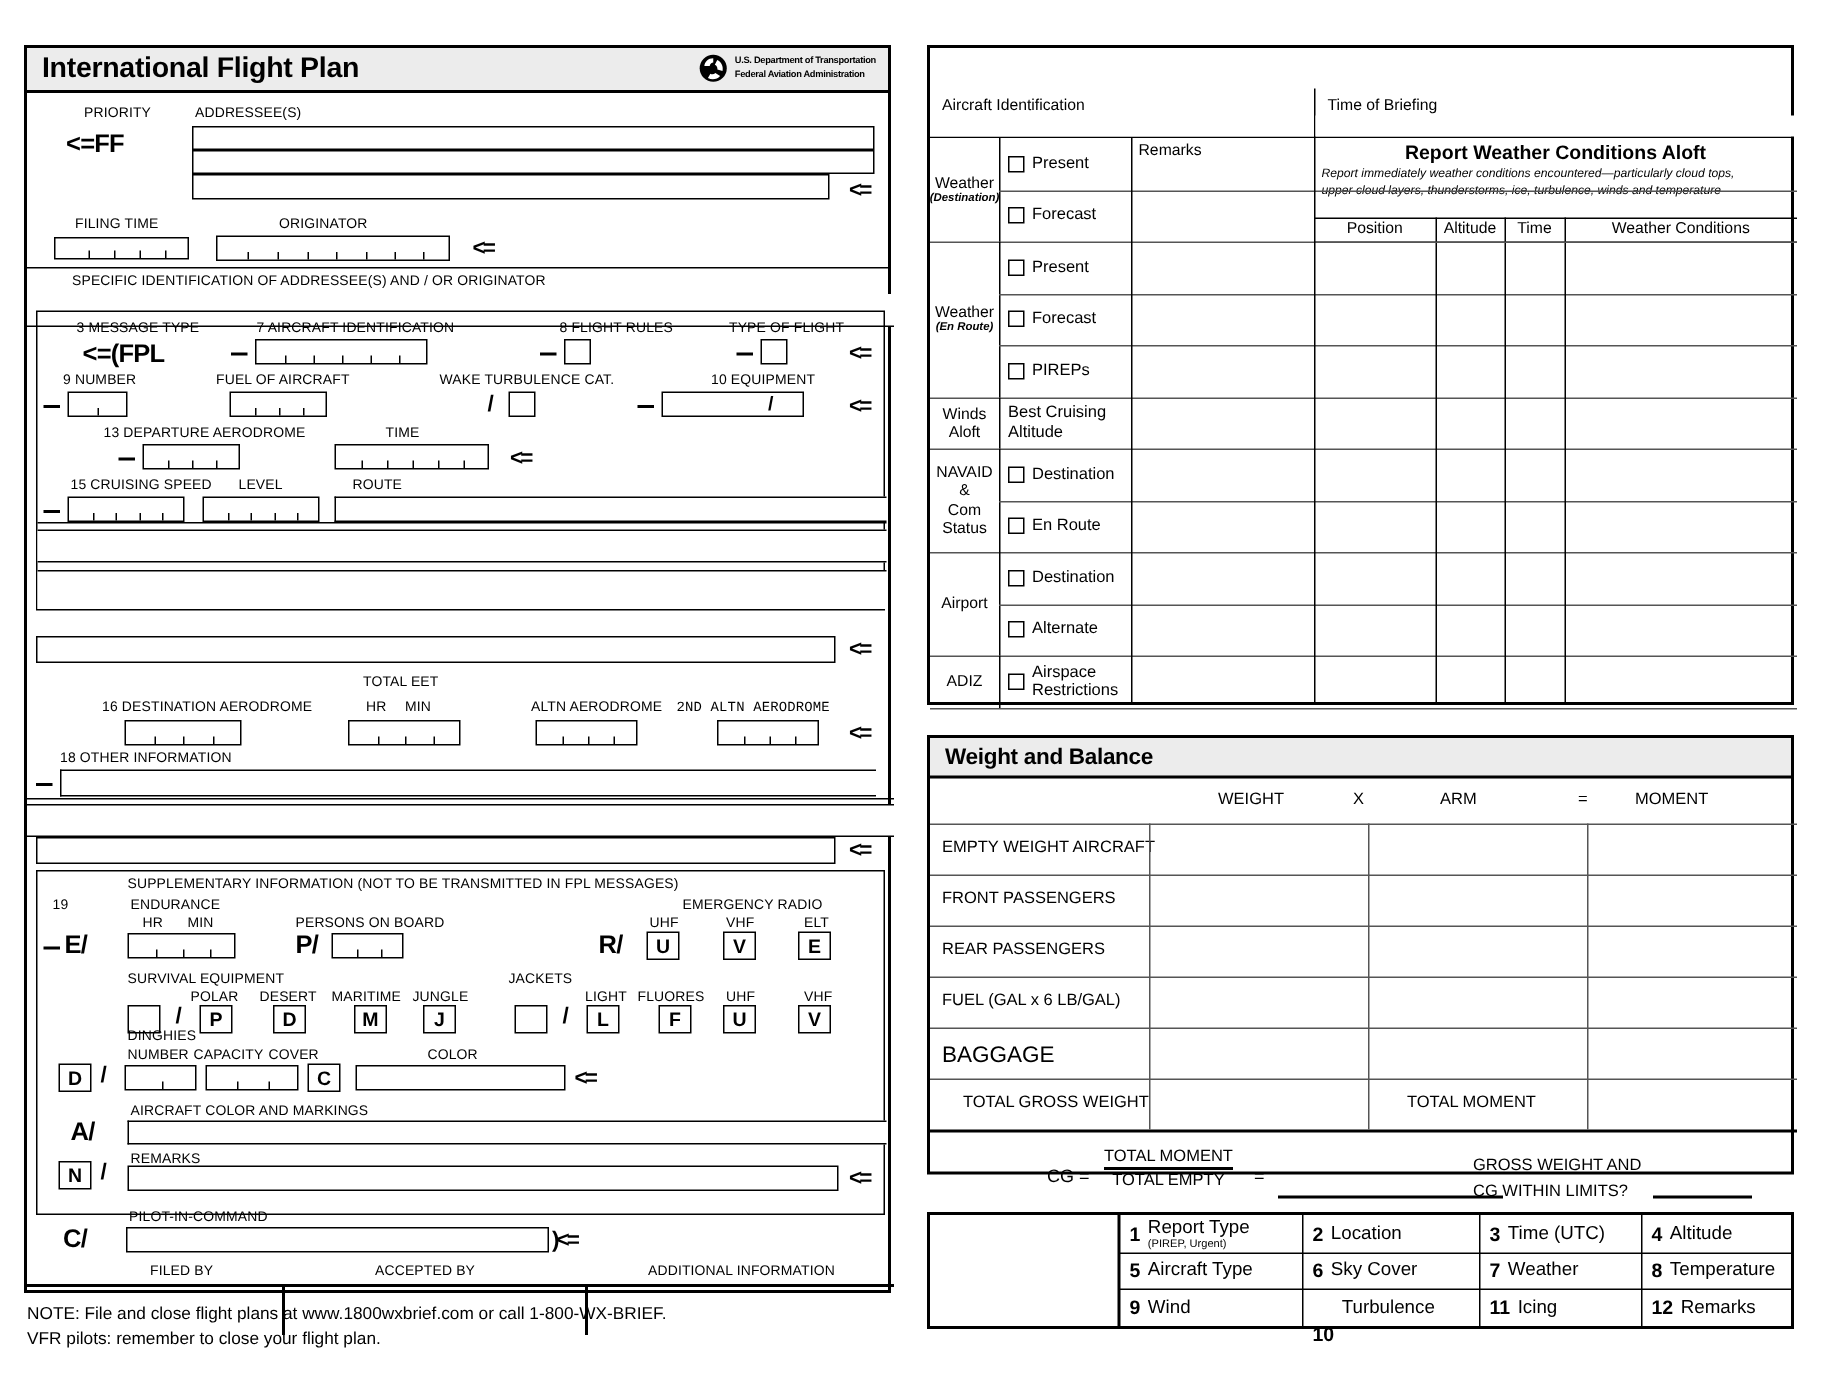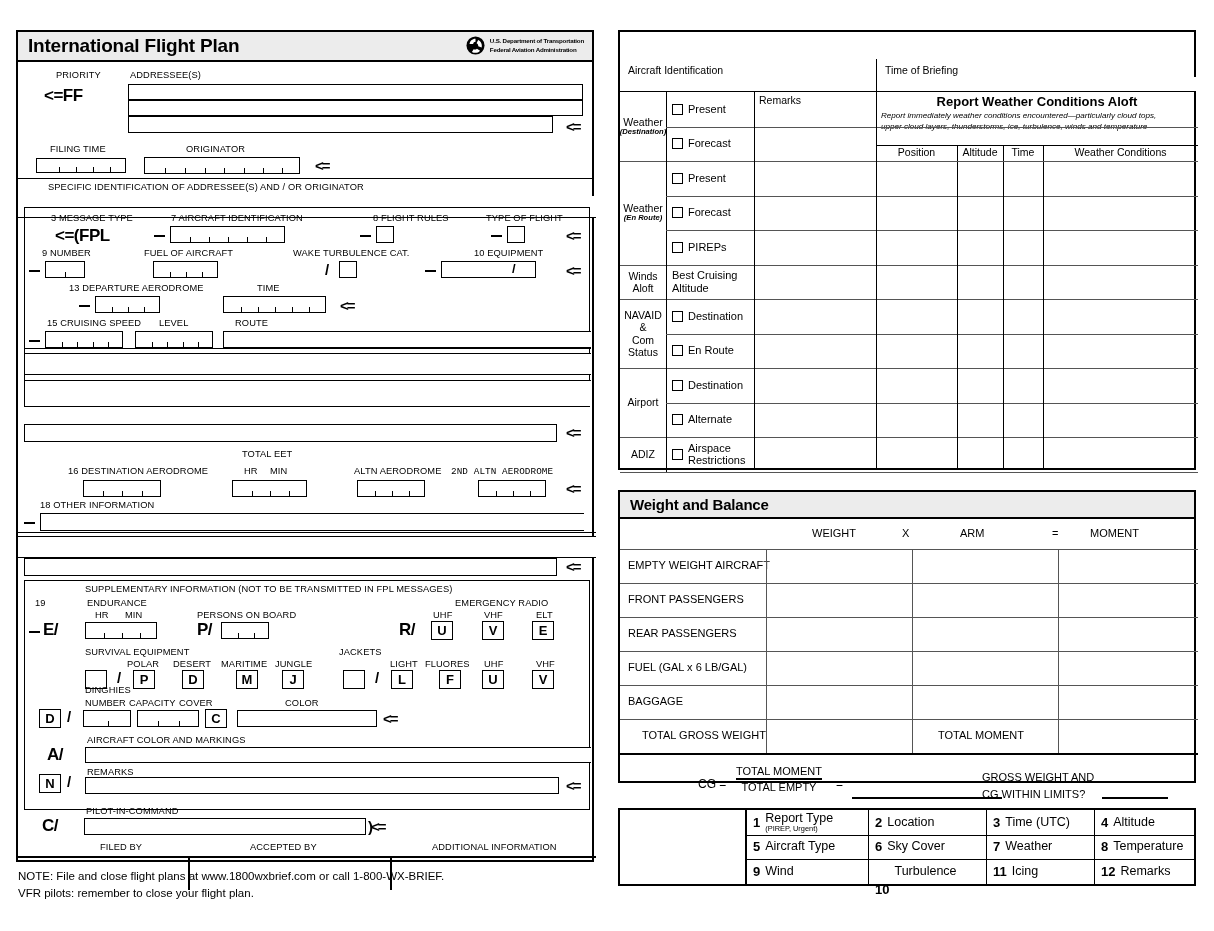--- a/index.html
+++ b/index.html
@@ -602,21 +602,21 @@
         </div>
         <div class="hline" style="left: 0px; top: 132px; width: 578px; background: rgb(85, 85, 85);"></div>
         <div style="position: absolute; left: 0px; top: 132px; width: 578px; height: 34px;">
           <div style="position: absolute; left: 8px; top: 10px; font-size: 11px;">FUEL (GAL x 6 LB/GAL)</div>
           <div style="position: absolute; left: 147px; top: 0px; width: 145px; height: 34px;"></div>
           <div style="position: absolute; left: 293px; top: 0px; width: 145px; height: 34px;"></div>
           <div style="position: absolute; left: 439px; top: 0px; width: 139px; height: 34px;"></div>
         </div>
         <div class="hline" style="left: 0px; top: 166px; width: 578px; background: rgb(85, 85, 85);"></div>
         <div style="position: absolute; left: 0px; top: 166px; width: 578px; height: 34px;">
-          <div style="position: absolute; left: 8px; top: 10px; font-size: 11px;">BAGGAGE</div>
+          <div style="position: absolute; left: 8px; top: 10px; font-size: 15px;">BAGGAGE</div>
           <div style="position: absolute; left: 147px; top: 0px; width: 145px; height: 34px;"></div>
           <div style="position: absolute; left: 293px; top: 0px; width: 145px; height: 34px;"></div>
           <div style="position: absolute; left: 439px; top: 0px; width: 139px; height: 34px;"></div>
         </div>
         <div class="hline" style="left: 0px; top: 200px; width: 578px; background: rgb(85, 85, 85);"></div>
         <div style="position: absolute; left: 0px; top: 200px; width: 578px; height: 30px;">
           <div style="position: absolute; left: 22px; top: 10px; font-size: 11px;">TOTAL GROSS WEIGHT</div>
           <div style="position: absolute; left: 318px; top: 10px; font-size: 11px;">TOTAL MOMENT</div>
           <div style="position: absolute; left: 147px; top: 0px; width: 145px; height: 34px;"></div>
           <div style="position: absolute; left: 439px; top: 0px; width: 139px; height: 34px;"></div>

